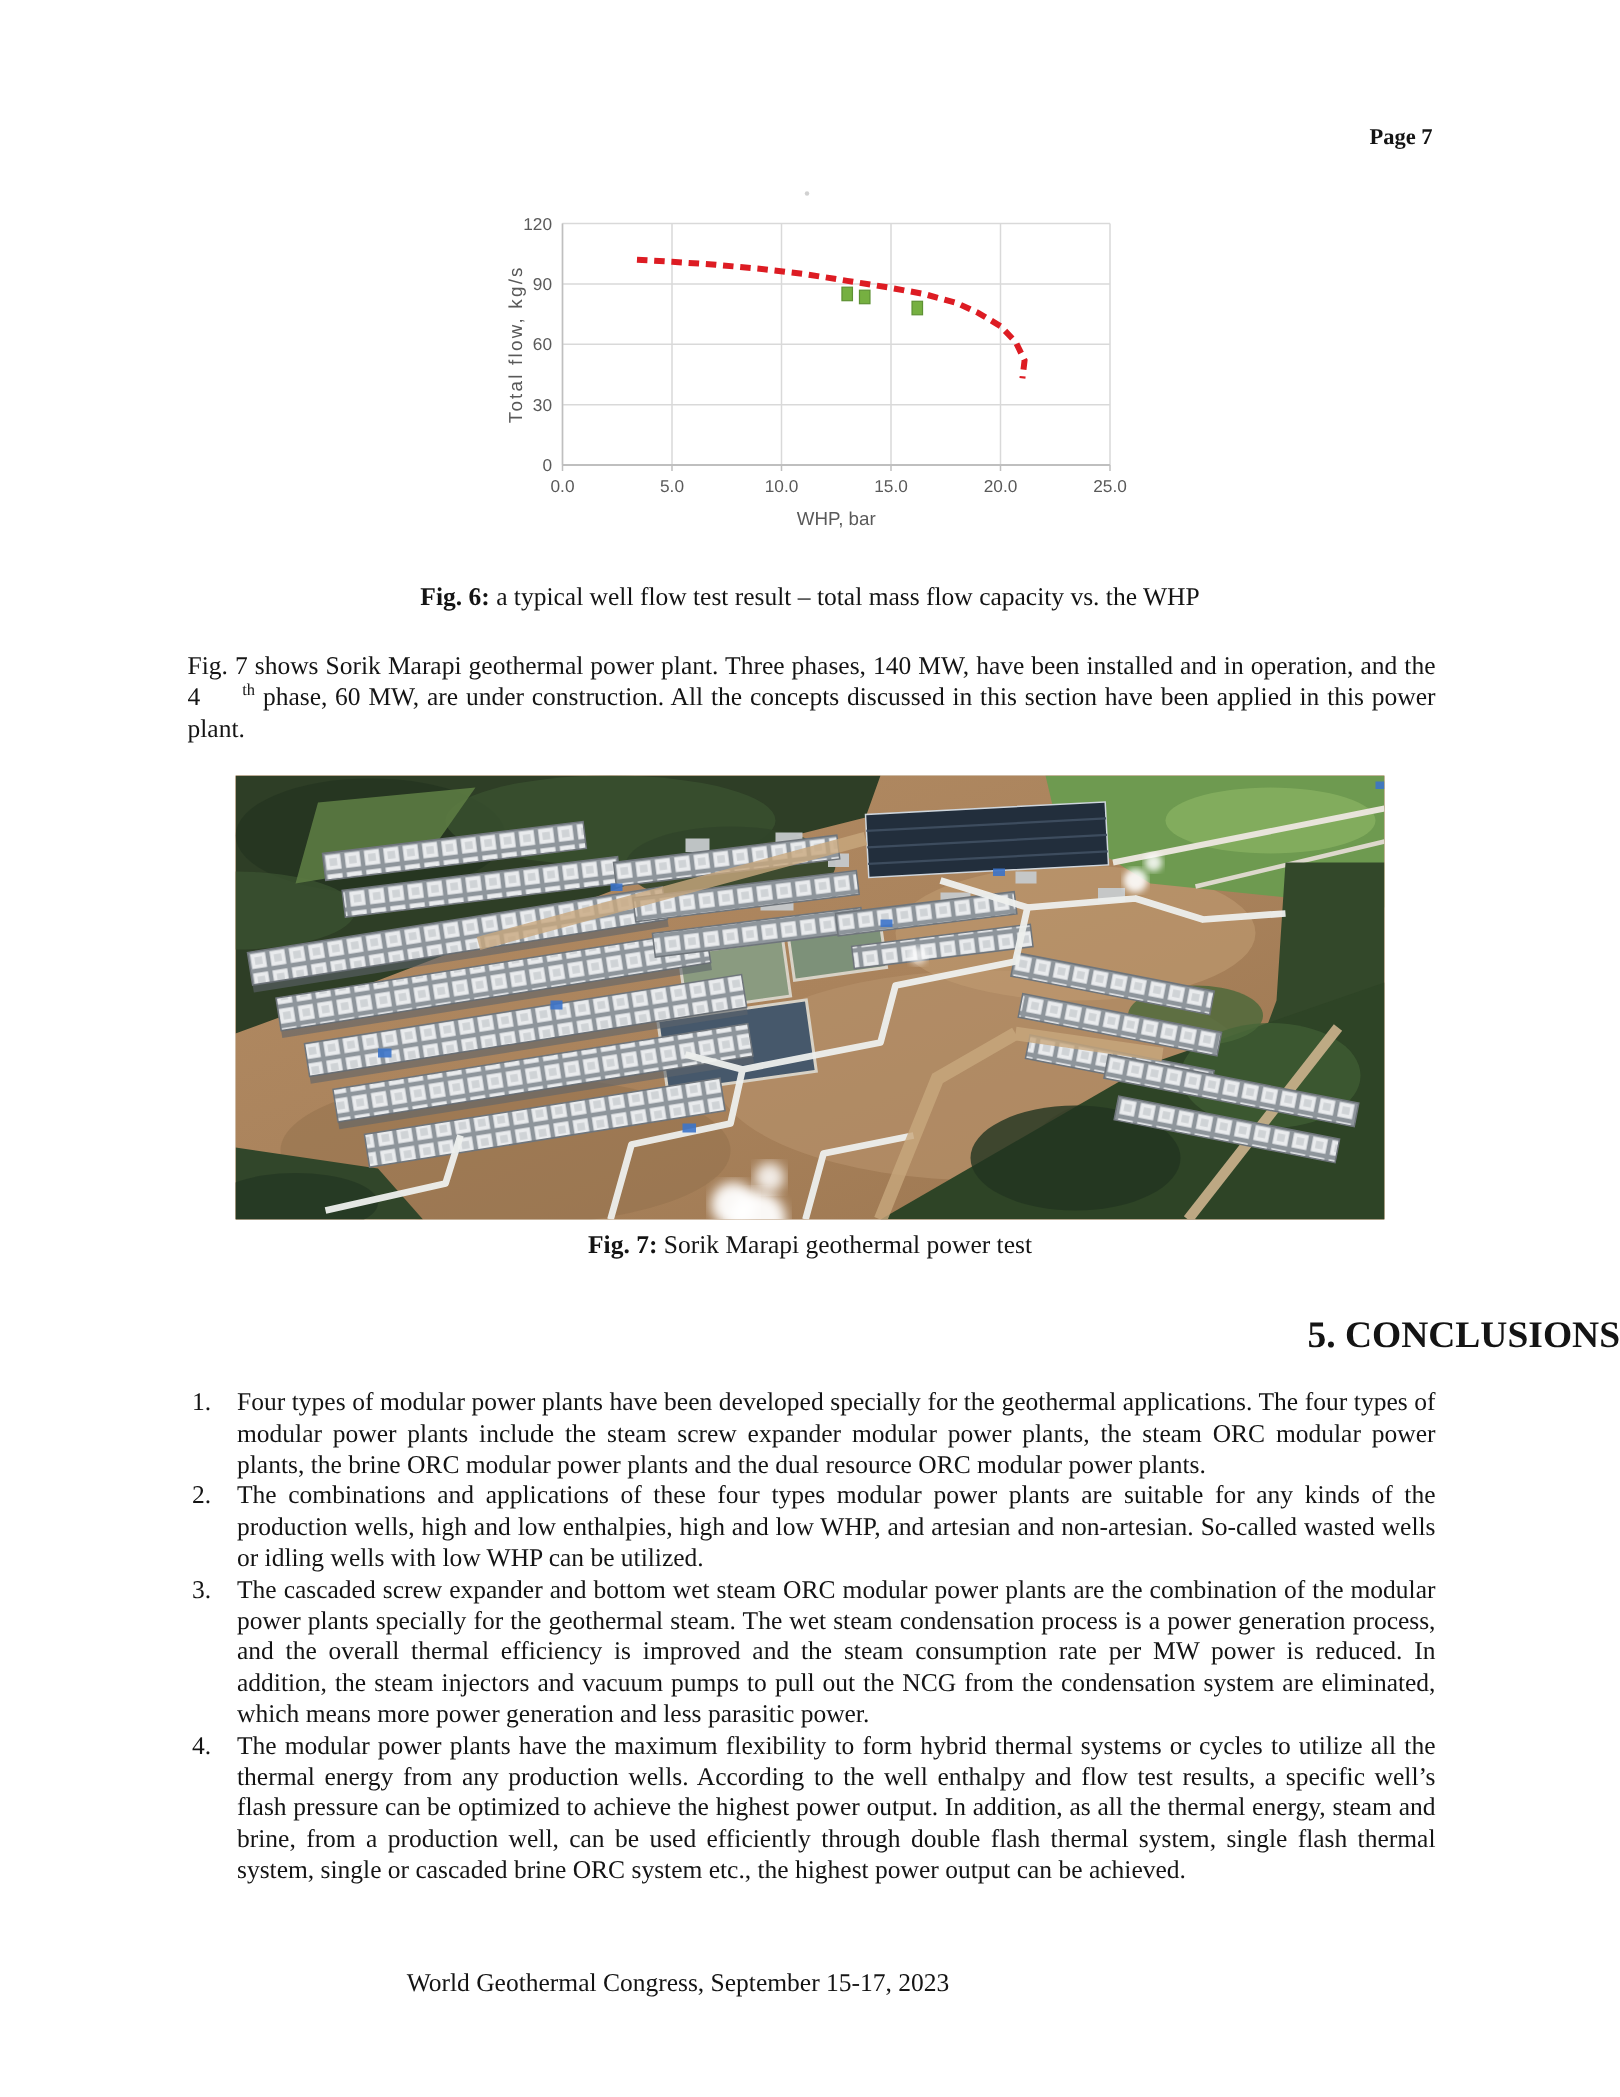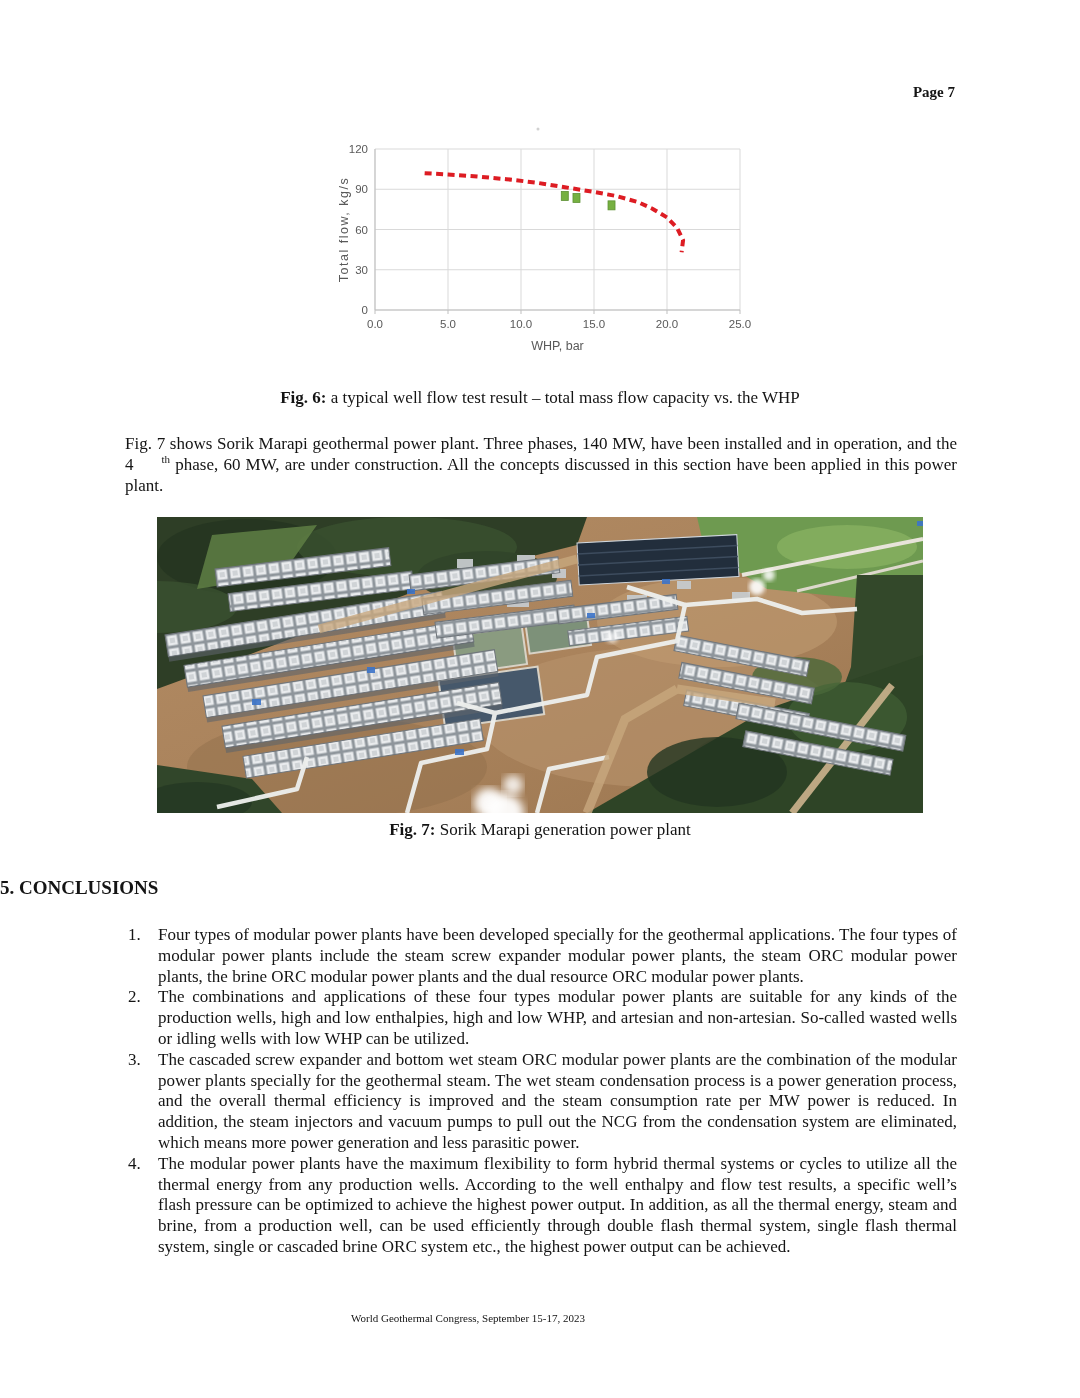--- a/index.html
+++ b/index.html
@@ -22,28 +22,28 @@
     text-align:justify;
   }
   .para{top:434px;}
   sup{font-size:11px;vertical-align:super;line-height:0;padding-left:28px;}
   .photo{
     position:absolute;left:157px;top:517px;width:766px;height:296px;overflow:hidden;
     background:#a9855f;
   }
   .photo svg{display:block;}
   .section-heading{
-    position:absolute;left:0;width:1080px;top:877px;text-align:left;
-    font-weight:bold;font-size:19px;
+    position:absolute;left:0;width:1080px;top:877px;text-align:right;
+    font-weight:bold;font-size:25px;
   }
   .conclusions{top:925px;}
   .citem{position:relative;padding-left:33px;margin:0 0 0 0;}
   .citem .num{position:absolute;left:3px;top:0;}
   .footer{
-    position:absolute;left:16px;width:904px;top:1312px;text-align:center;font-size:11px;
+    position:absolute;left:0;width:904px;top:1312px;text-align:center;font-size:17px;
   }
 </style>
 </head>
 <body>
 
 <div class="page-header">Page 7</div>
 
 <div class="chart-wrap">
   <svg id="chart-svg" width="430" height="250" viewBox="0 0 430 250">
       <line x1="40" y1="27" x2="40" y2="188" stroke="#d9d9d9" stroke-width="1"></line>
@@ -230,21 +230,21 @@
       <circle cx="348" cy="296" r="19" filter="url(#blur)" opacity="0.95"></circle>
       <circle cx="356" cy="268" r="10" filter="url(#blur)" opacity="0.85"></circle>
       <circle cx="600" cy="70" r="8" filter="url(#blur2)" opacity="0.9"></circle>
       <circle cx="612" cy="58" r="6" filter="url(#blur2)" opacity="0.85"></circle>
       <circle cx="455" cy="120" r="6" filter="url(#blur2)" opacity="0.7"></circle>
     </g>
   </svg>
 </div>
 
 <div class="caption fig7">
-  <b>Fig. 7:</b><span> Sorik Marapi generation power plant</span>
+  <b>Fig. 7:</b><span> Sorik Marapi geothermal power test</span>
 </div>
 
 <div class="section-heading">5. CONCLUSIONS</div>
 
 <div class="bodytext conclusions">
   <div class="citem">
     <span class="num">1.</span>
     <span>Four types of modular power plants have been developed specially for the geothermal applications. The four types of modular power plants include the steam screw expander modular power plants, the steam ORC modular power plants, the brine ORC modular power plants and the dual resource ORC modular power plants.</span>
   </div>
   <div class="citem">

